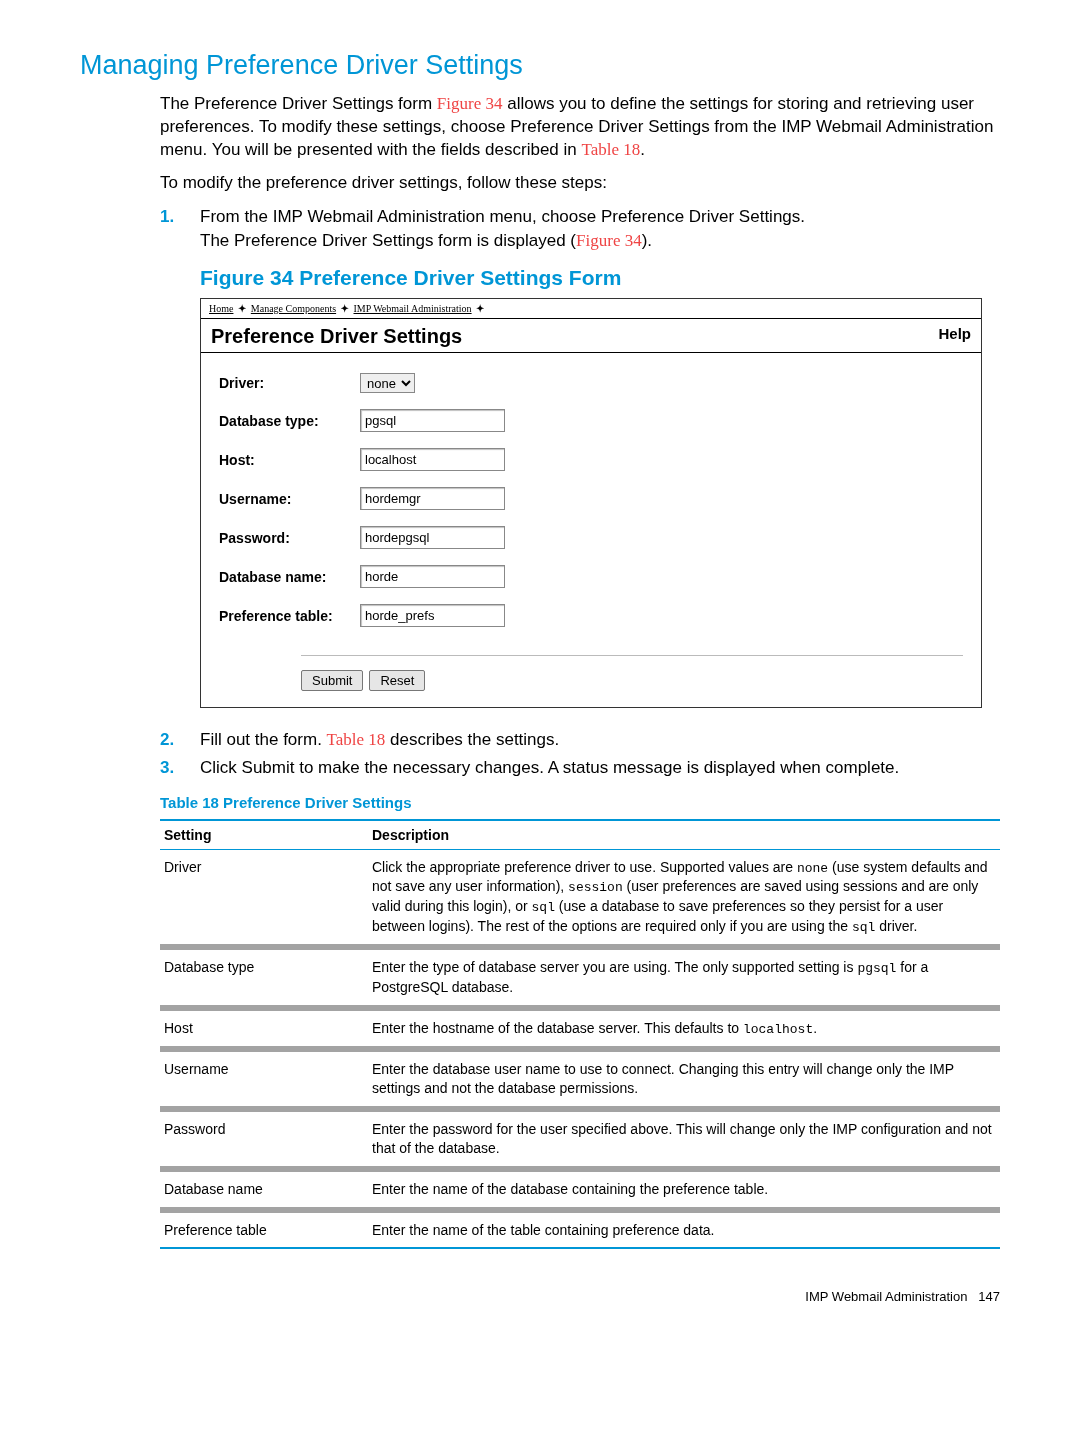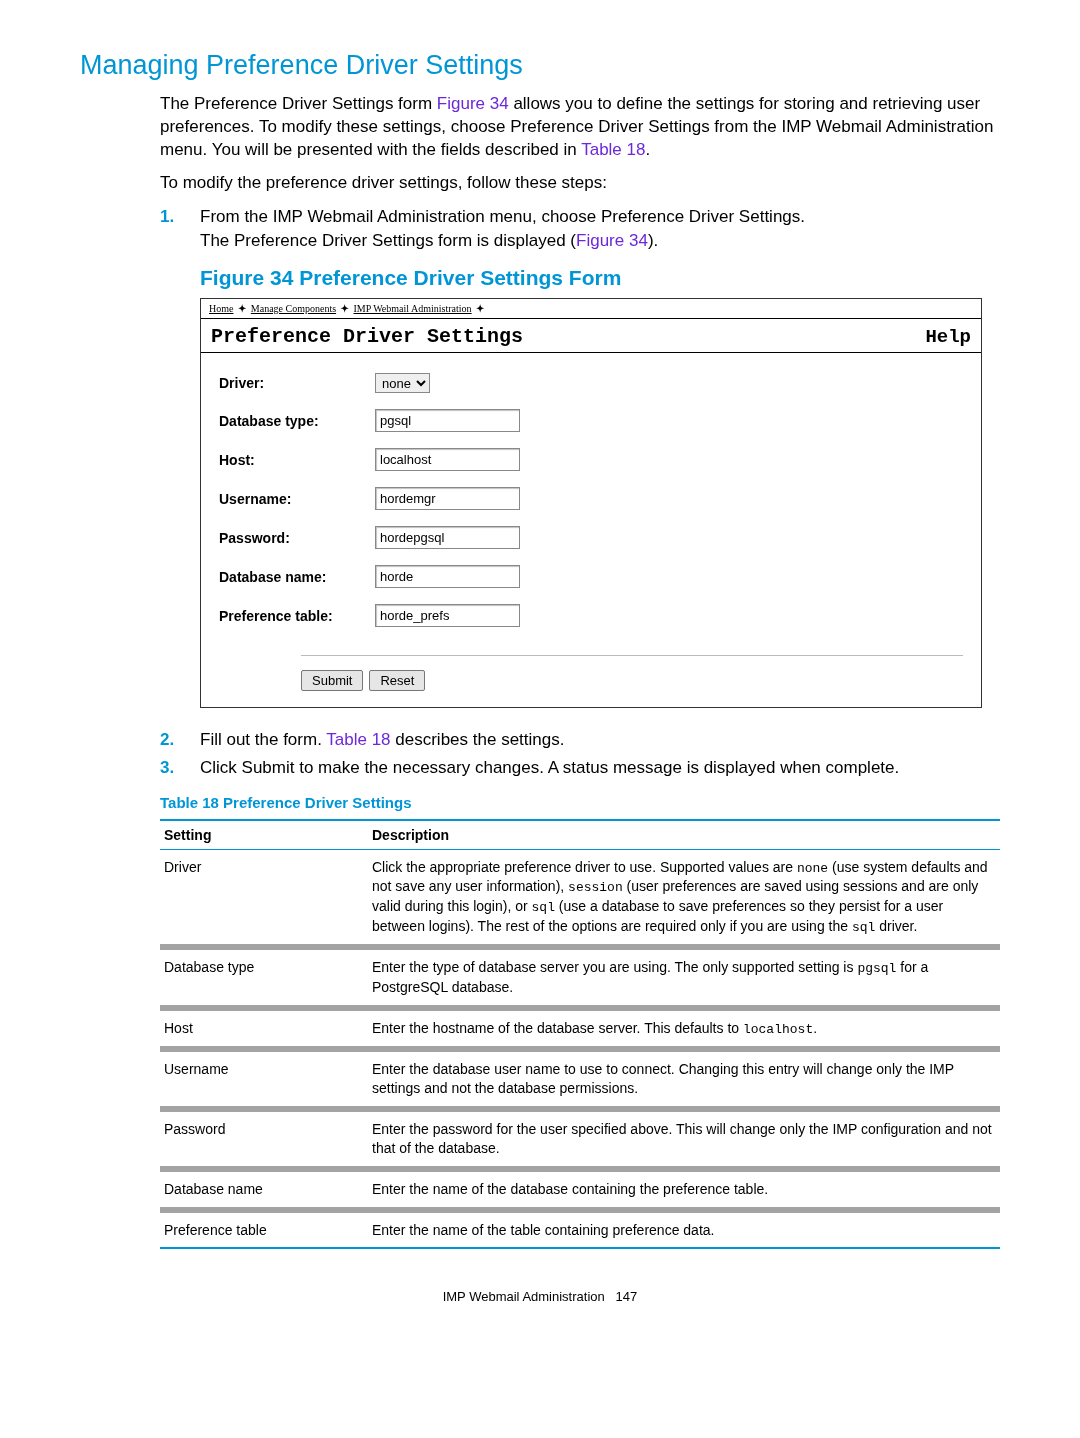--- a/index.html
+++ b/index.html
@@ -19,21 +19,22 @@
     font-weight: normal;
     margin-bottom: 12px;
   }
   .body-text {
     font-size: 17px;
     line-height: 1.35;
     margin-left: 80px;
     margin-bottom: 10px;
   }
   .link {
-    color: #6d28d9;
+    color: #ef4444;
+    font-family: Liberation Serif, serif;
   }
   .step-list {
     margin-left: 80px;
     font-size: 17px;
     line-height: 1.4;
   }
   .step {
     display: flex;
     align-items: flex-start;
     margin-bottom: 4px;
@@ -84,43 +85,42 @@
   }
   .hr {
     border: none;
     border-top: 1px solid #000;
     margin: 0;
   }
   .panel-title-row {
     display: flex;
     justify-content: space-between;
     padding: 6px 10px 4px 10px;
-    font-family: Liberation Mono, monospace;
-    align-items: flex-end;
+    font-family: Liberation Sans, sans-serif;
   }
   .panel-title {
     font-size: 20px;
     font-weight: bold;
   }
   .help-text {
-    font-size: 19px;
+    font-size: 15px;
     font-weight: bold;
   }
   .form-area {
     padding: 20px 18px 16px 18px;
   }
   .form-row {
     display: flex;
     align-items: center;
     margin-bottom: 16px;
     font-family: Arial, sans-serif;
     font-size: 14px;
   }
   .form-label {
-    width: 156px;
+    width: 141px;
     font-weight: bold;
   }
   .form-input {
     border: 1px solid #888;
     box-shadow: inset 1px 1px 1px rgba(0,0,0,0.25);
     padding: 2px 4px;
     font-size: 13px;
     font-family: Arial, sans-serif;
     height: 17px;
     width: 135px;
@@ -170,21 +170,21 @@
     border-bottom: 2px solid #0096d6;
   }
   .settings-table .col-setting {
     width: 200px;
   }
   .mono {
     font-family: "Courier New", monospace;
     font-size: 13px;
   }
   .footer {
-    text-align: center;
+    text-align: right;
     font-size: 13px;
     margin-top: 40px;
     margin-right: 0;
   }
 </style>
 </head>
 <body>
 
 <div class="page">
 

